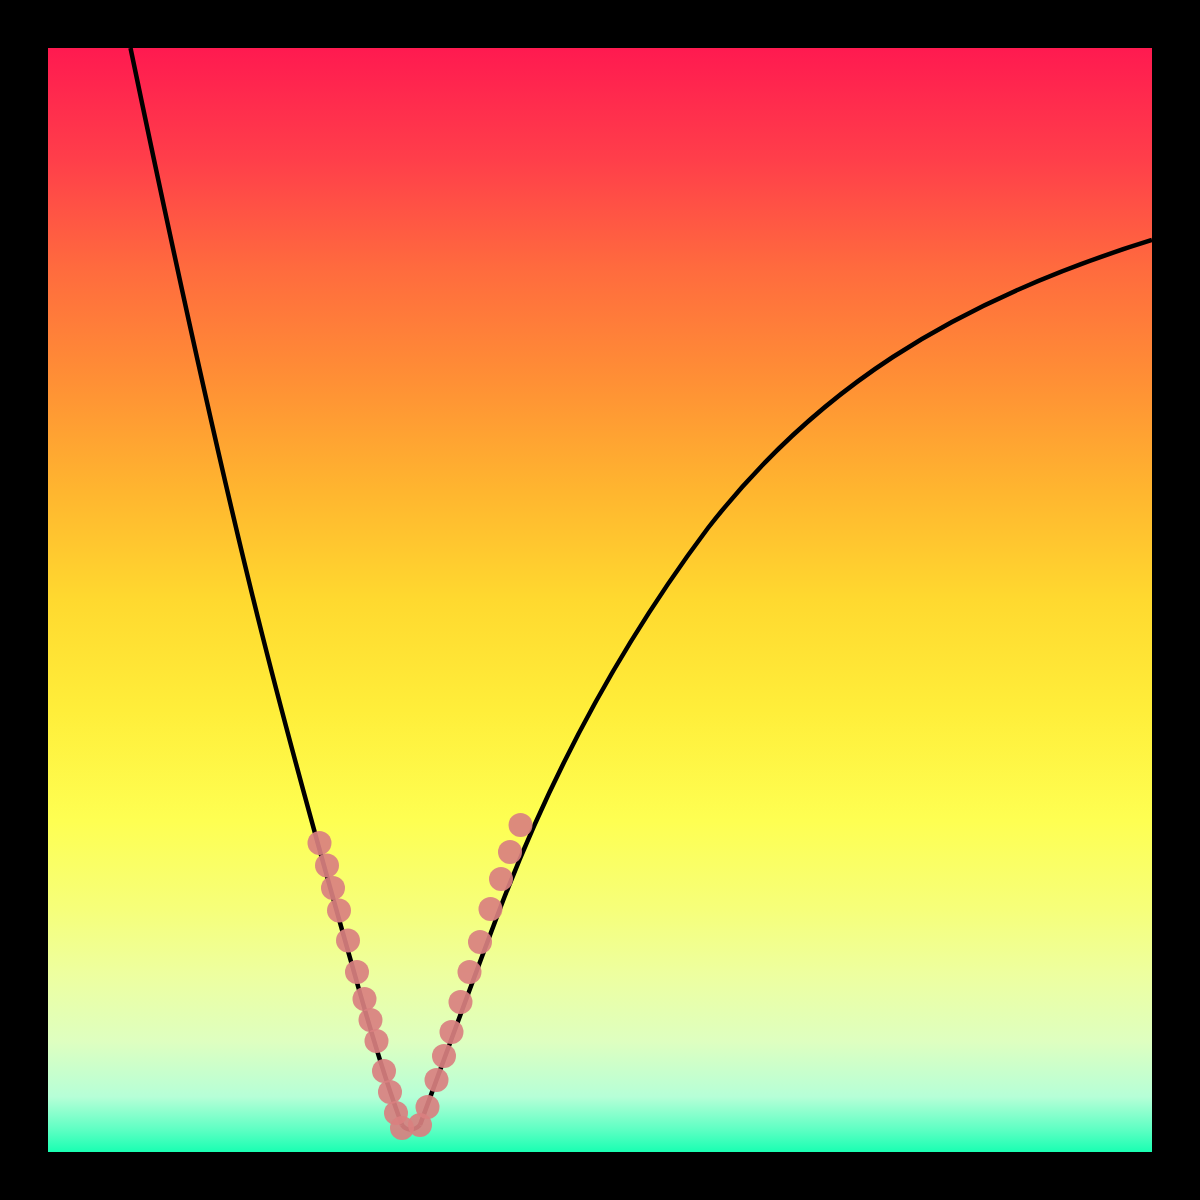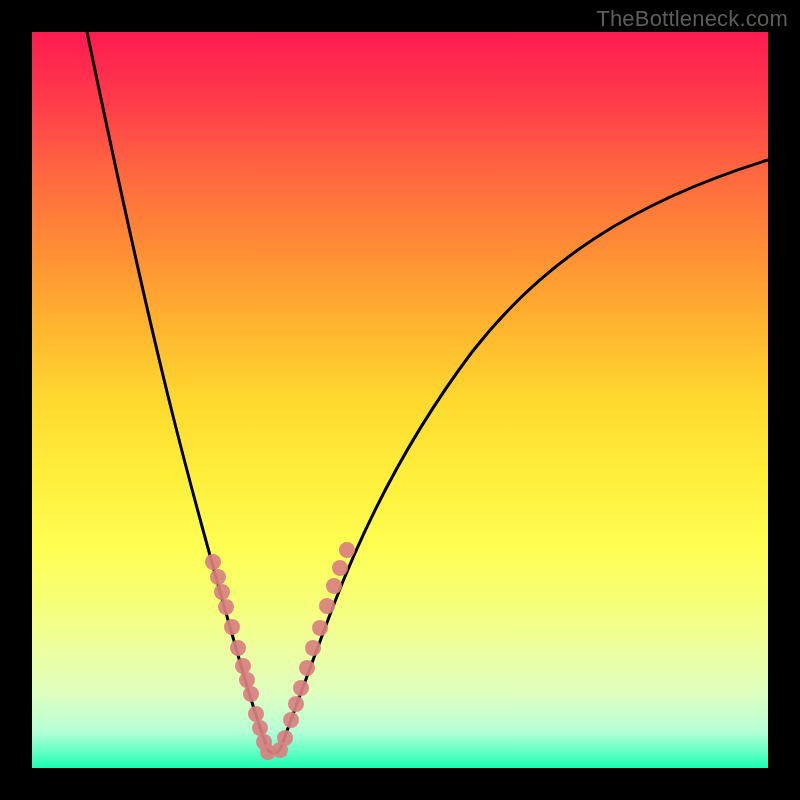--- a/index.html
+++ b/index.html
@@ -65,21 +65,20 @@
   .marker {
     fill: #d98080;
     opacity: 0.92;
   }
 </style>
 </head>
 <body>
 
 <div class="frame">
 
-  <div class="watermark">TheBottleneck.com</div>
 
   <div class="plot-area">
     <div class="gradient-bg"></div>
 
     <svg class="curve-layer" viewBox="0 0 736 736" preserveAspectRatio="none">
 
       <path d="M 55 0
                C 80 120, 110 260, 140 380
                C 165 480, 188 560, 208 630
                C 220 672, 230 702, 236 718" stroke="#000" stroke-width="3" fill="none"></path>

